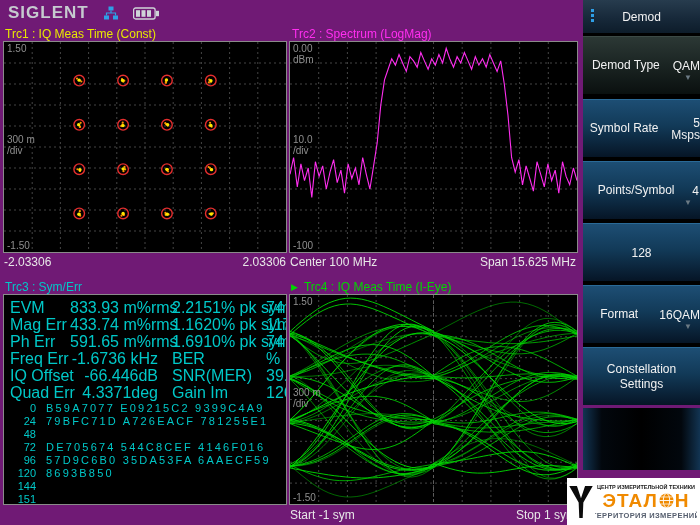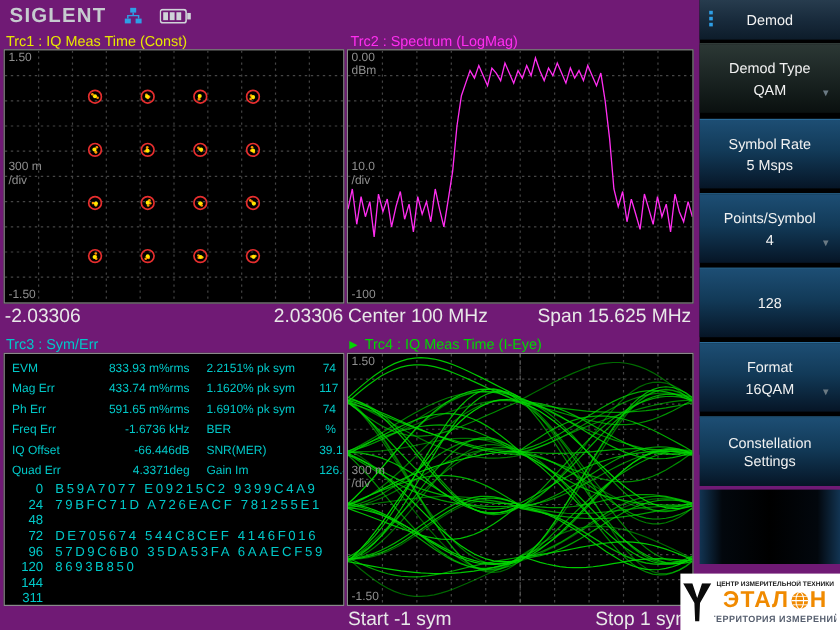--- a/index.html
+++ b/index.html
@@ -22,43 +22,43 @@
   #trc2-plot{left:289px;top:41px;width:289px;height:212px;}
   #trc3-panel{left:3px;top:294px;width:284px;height:211px;overflow:hidden;}
   #trc4-plot{left:289px;top:294px;width:289px;height:211px;}
   .plot svg{position:absolute;left:0;top:0;}
   
   .axlbl{position:absolute;color:#8f8f8f;font-size:10px;line-height:11px;z-index:3;}
   .axlbl.tl{left:3px;top:1px;}
   .axlbl.bl{left:3px;bottom:1px;}
   .axlbl.mid{left:3px;top:44%;}
   
-  .xrow{position:absolute;display:flex;justify-content:space-between;color:#e8e8e8;font-size:16px;}
+  .xrow{position:absolute;display:flex;justify-content:space-between;color:#e8e8e8;font-size:12px;}
   #trc1-xr{left:4px;top:255px;width:282px;}
   #trc2-xr{left:290px;top:255px;width:286px;}
   #trc4-xr{left:290px;top:508px;width:286px;}
   
   #trc3-stats{position:absolute;left:6px;top:4px;right:6px;}
   .stat-row{display:grid;grid-template-columns:60px 88px 108px 1fr;height:17px;
-            color:#00c8c8;font-size:10px;line-height:17px;white-space:nowrap;}
+            color:#00c8c8;font-size:16px;line-height:17px;white-space:nowrap;}
   .stat-row .s2,.stat-row .s4{text-align:right;}
   .stat-row .s3{padding-left:14px;}
   #trc3-hex{position:absolute;left:6px;top:107px;right:8px;}
   .hex-row{display:flex;height:13px;color:#00c8c8;font-size:11px;line-height:13px;white-space:nowrap;}
   .hex-idx{width:26px;text-align:right;flex:none;}
   .hex-val{margin-left:10px;letter-spacing:2.2px;}
   
   #sidebar{position:absolute;left:583px;top:0;width:117px;height:379px;background:#000;}
   #sb-header{position:absolute;left:0;top:0;width:100%;height:33px;
              background:linear-gradient(180deg,#273c4e 0%,#17293a 55%,#0d1c2a 100%);
              display:flex;align-items:center;justify-content:center;color:#f2f2f2;font-size:12px;}
   #sb-dots{position:absolute;left:8px;top:9px;display:flex;flex-direction:column;gap:2px;}
   #sb-dots i{width:3px;height:3px;background:#2e9fe6;display:block;}
   .menu-item{position:absolute;left:0;width:100%;height:58px;box-sizing:border-box;
-             display:flex;flex-direction:column;align-items:center;justify-content:center;gap:4px;
+             display:flex;align-items:center;justify-content:center;gap:4px;
              color:#f2f2f2;font-size:12px;text-align:center;
              background:linear-gradient(180deg,#1d4e74 0%,#123a58 45%,#061526 100%);
              border-top:1px solid #2a6a97;}
   .menu-item.active{background:linear-gradient(180deg,#2c3835 0%,#1c2624 45%,#0a100f 100%);
              border-top:1px solid #3c4a46;}
   .menu-item .mi-label{width:104px;line-height:1.25;}
   .menu-item .mi-value{line-height:1;text-align:right;}
   .mi-arrow{position:absolute;right:8px;top:37px;font-size:8px;color:#6b7a84;line-height:1;}
   #empty-slot{position:absolute;left:0;top:408px;width:100%;height:62px;
               background:linear-gradient(90deg,#123452 0%,#02070d 16%,#000 50%,#02070d 84%,#123452 100%);}
@@ -315,21 +315,21 @@
         </div>
         <div class="hex-row">
           <span class="hex-idx">120</span>
           <span class="hex-val">8693B850</span>
         </div>
         <div class="hex-row">
           <span class="hex-idx">144</span>
           <span class="hex-val"></span>
         </div>
         <div class="hex-row">
-          <span class="hex-idx">311</span>
+          <span class="hex-idx">151</span>
           <span class="hex-val"></span>
         </div>
       </div>
   </div>
 
   <div class="plot" id="trc4-plot">
     <svg id="eye-svg" width="287" height="209">
         <line x1="28.7" y1="0" x2="28.7" y2="209" stroke="#454545" stroke-width="1" stroke-dasharray="2,3"></line>
         <line x1="0" y1="20.9" x2="287" y2="20.9" stroke="#454545" stroke-width="1" stroke-dasharray="2,3"></line>
         <line x1="57.4" y1="0" x2="57.4" y2="209" stroke="#454545" stroke-width="1" stroke-dasharray="2,3"></line>

